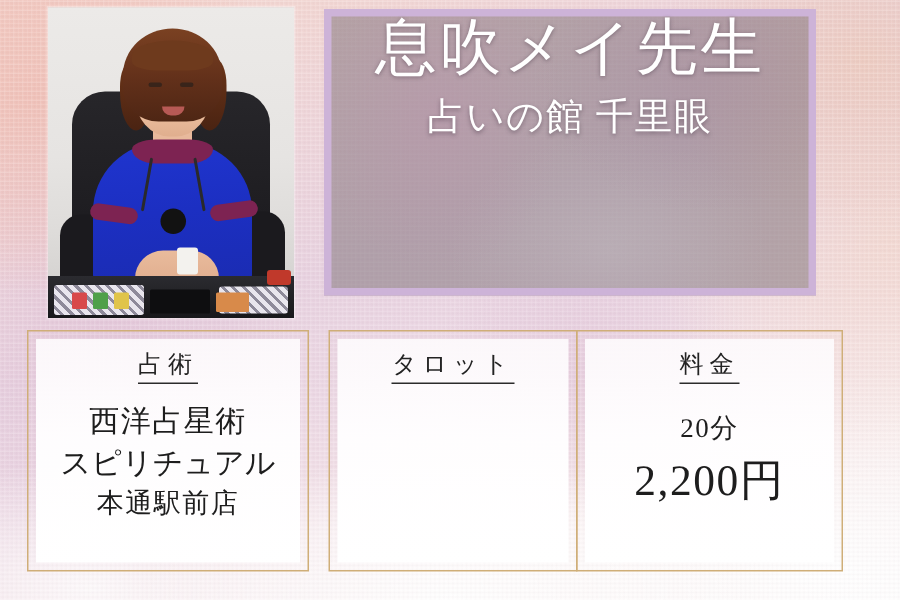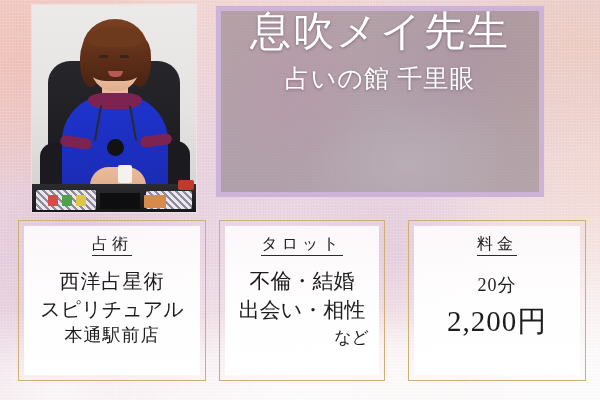--- a/index.html
+++ b/index.html
@@ -305,21 +305,21 @@
     height: 100%;
     box-sizing: border-box;
     background: linear-gradient(180deg, rgba(253,250,252,0.93) 0%, rgba(255,254,255,0.97) 45%, rgba(255,255,255,0.99) 100%);
     display: flex;
     flex-direction: column;
     align-items: center;
     padding-top: 9px;
   }
   #card-1 { left: 18px;  width: 188px; }
   #card-2 { left: 219px; width: 166px; }
-  #card-3 { left: 408px; width: 178px; }
+  #card-3 { left: 384px; width: 178px; }
 
   .card-heading {
     font-size: 16px;
     color: #232323;
     letter-spacing: 4px;
     border-bottom: 1px solid #2b2b2b;
     padding-bottom: 2px;
     line-height: 1.1;
     white-space: nowrap;
   }
@@ -413,25 +413,20 @@
           <div class="line line-0">西洋占星術</div>
           <div class="line line-1">スピリチュアル</div>
           <div class="line line-2">本通駅前店</div>
         </div>
       </div>
     </div>
 
     <div class="card" id="card-2">
       <div class="card-inner">
         <div class="card-heading">タロット</div>
-        <div class="card-body">
-          <div class="line line-0">不倫・結婚</div>
-          <div class="line line-1">出会い・相性</div>
-          <div class="line line-2">など</div>
-        </div>
       </div>
     </div>
 
     <div class="card" id="card-3">
       <div class="card-inner">
         <div class="card-heading">料金</div>
         <div class="card-body">
           <div class="line line-0">20分</div>
           <div class="line line-1">2,200円</div>
         </div>

